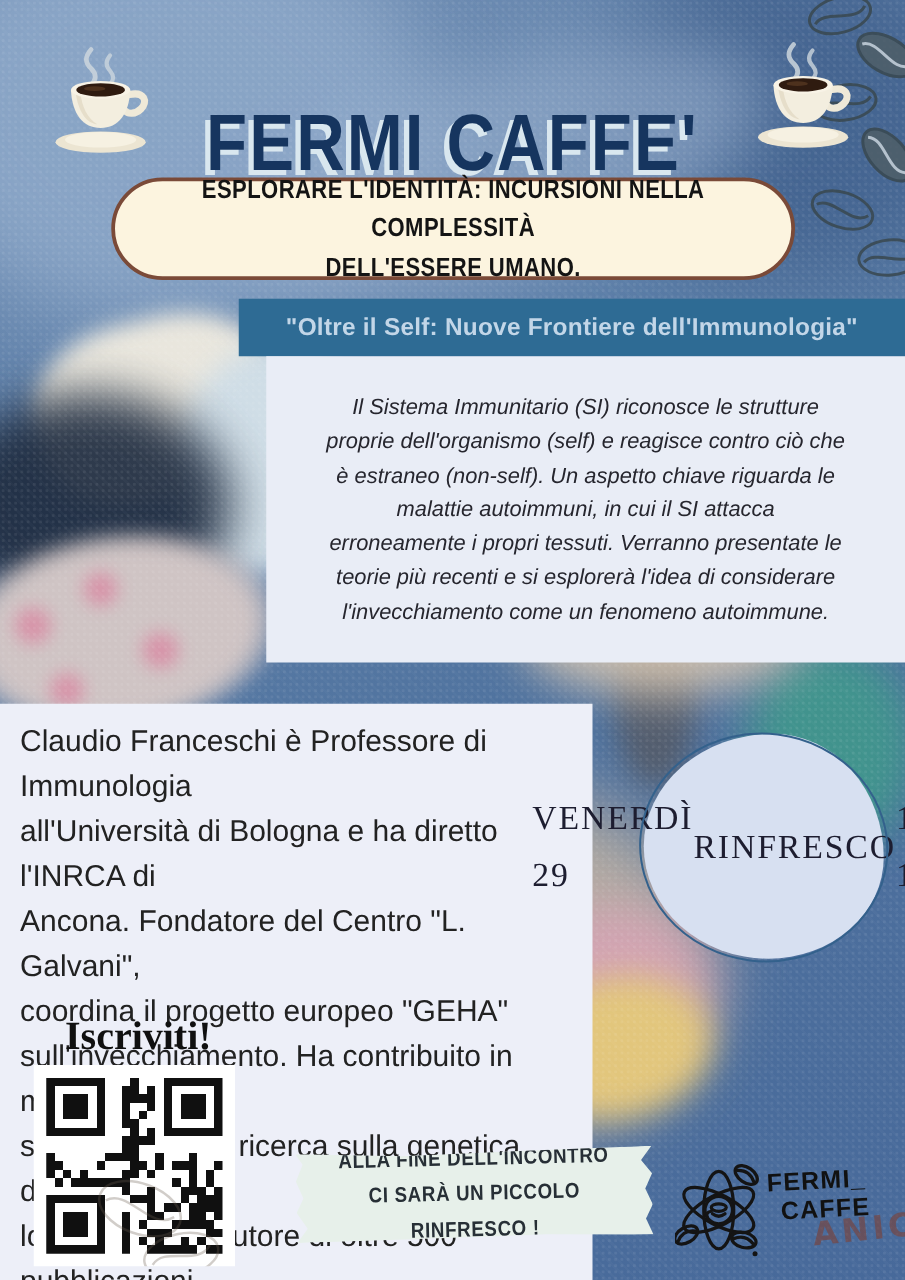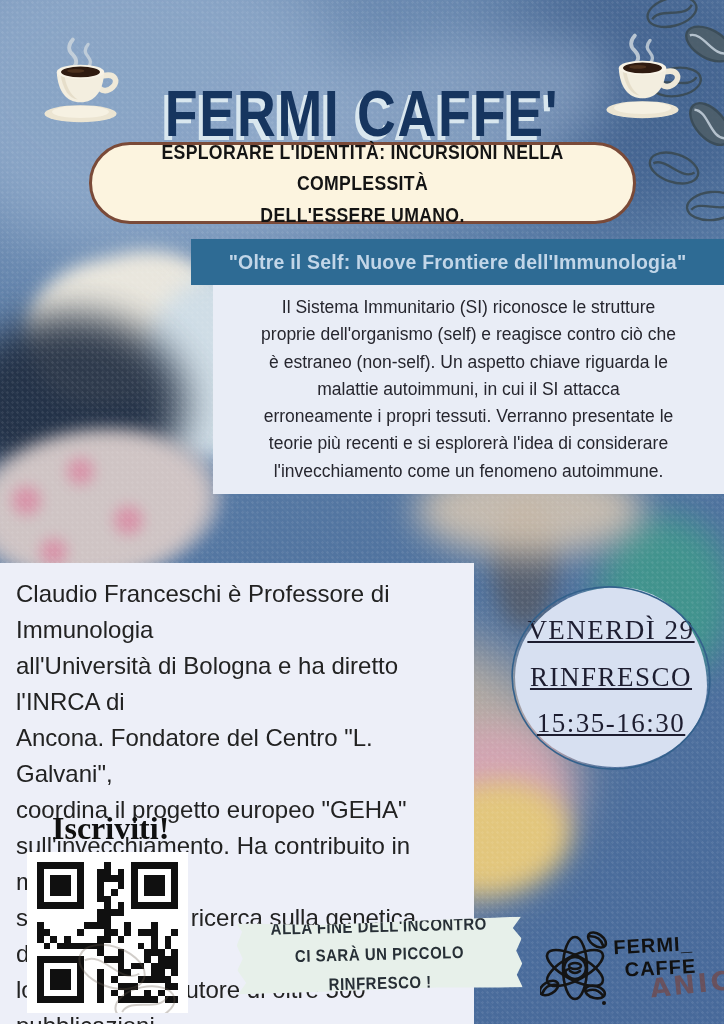--- a/index.html
+++ b/index.html
@@ -52,34 +52,34 @@
     font-size:64px;font-weight:900;letter-spacing:2px;color:#16355f;
     transform:scaleX(.84);text-shadow:-5px 4px 0 #d9e7ef;white-space:nowrap;}
   .cream{position:absolute;left:89px;top:142px;width:547px;height:82px;background:#fcf4df;
     border:3px solid #7a4a38;border-radius:42px;box-sizing:border-box;
     display:flex;align-items:center;justify-content:center;text-align:center;}
   .cream span{display:block;font-weight:800;font-size:21px;line-height:1.5;letter-spacing:.4px;
     color:#141414;transform:scaleX(.84);white-space:pre-line;}
   .talk-banner{position:absolute;left:191px;top:239px;width:533px;height:46px;background:#2e6b94;
     display:flex;align-items:center;justify-content:center;
     color:#c2d6e8;font-size:19.5px;font-weight:700;letter-spacing:.2px;white-space:nowrap;}
-  .abstract{position:absolute;left:213px;top:285px;width:511px;height:209px;background:#e9edf6;
+  .abstract{position:absolute;left:213px;top:285px;width:511px;height:245px;background:#e9edf6;
     display:flex;align-items:center;justify-content:center;text-align:center;
-    box-sizing:border-box;padding:0 12px;}
+    box-sizing:border-box;padding:0 12px;font-style:italic;}
   .abstract span{font-size:17.5px;line-height:1.56;color:#26262e;white-space:pre-line;font-weight:500;}
   .expert-banner{position:absolute;left:0;top:523px;width:498px;height:40px;background:#2e6b94;
     display:flex;align-items:center;box-sizing:border-box;padding-left:18px;
     color:#b9cfe2;font-size:22px;font-weight:700;letter-spacing:1px;}
   .bio{position:absolute;left:0;top:563px;width:474px;background:#edeff8;
     box-sizing:border-box;padding:13px 16px 15px;
     font-size:24px;line-height:1.5;color:#222;white-space:pre-line;font-weight:500;}
   .badge{position:absolute;left:515px;top:587px;width:192px;height:180px;background:#d7e0f1;
     border-radius:54% 46% 48% 52% / 50% 55% 45% 50%;
-    display:flex;flex-direction:column;align-items:center;justify-content:center;
-    font-family:"Liberation Serif",serif;color:#1d1d30;text-align:left;text-decoration:underline;}
+    display:flex;flex-direction:row;align-items:center;justify-content:center;
+    font-family:"Liberation Serif",serif;color:#1d1d30;text-align:left;}
   .badge .ln{font-size:27px;letter-spacing:1.5px;line-height:1.72;}
   .badge-ring{position:absolute;left:-9px;top:-7px;pointer-events:none;}
   .signup{position:absolute;left:52px;top:810px;font-family:"Liberation Serif",serif;
     font-weight:700;font-size:32px;color:#101010;}
   .qr-box{position:absolute;left:27px;top:852px;width:161px;height:161px;background:#fff;
     box-sizing:border-box;padding:10px;}
   .qr-box svg.qr{width:100%;height:100%;}
   .qr-marks{position:absolute;inset:0;opacity:.3;}
   .tape{position:absolute;left:237px;top:920px;width:285px;height:71px;background:#e7f0ea;
     transform:rotate(-1.4deg);display:flex;flex-direction:column;align-items:center;justify-content:center;

